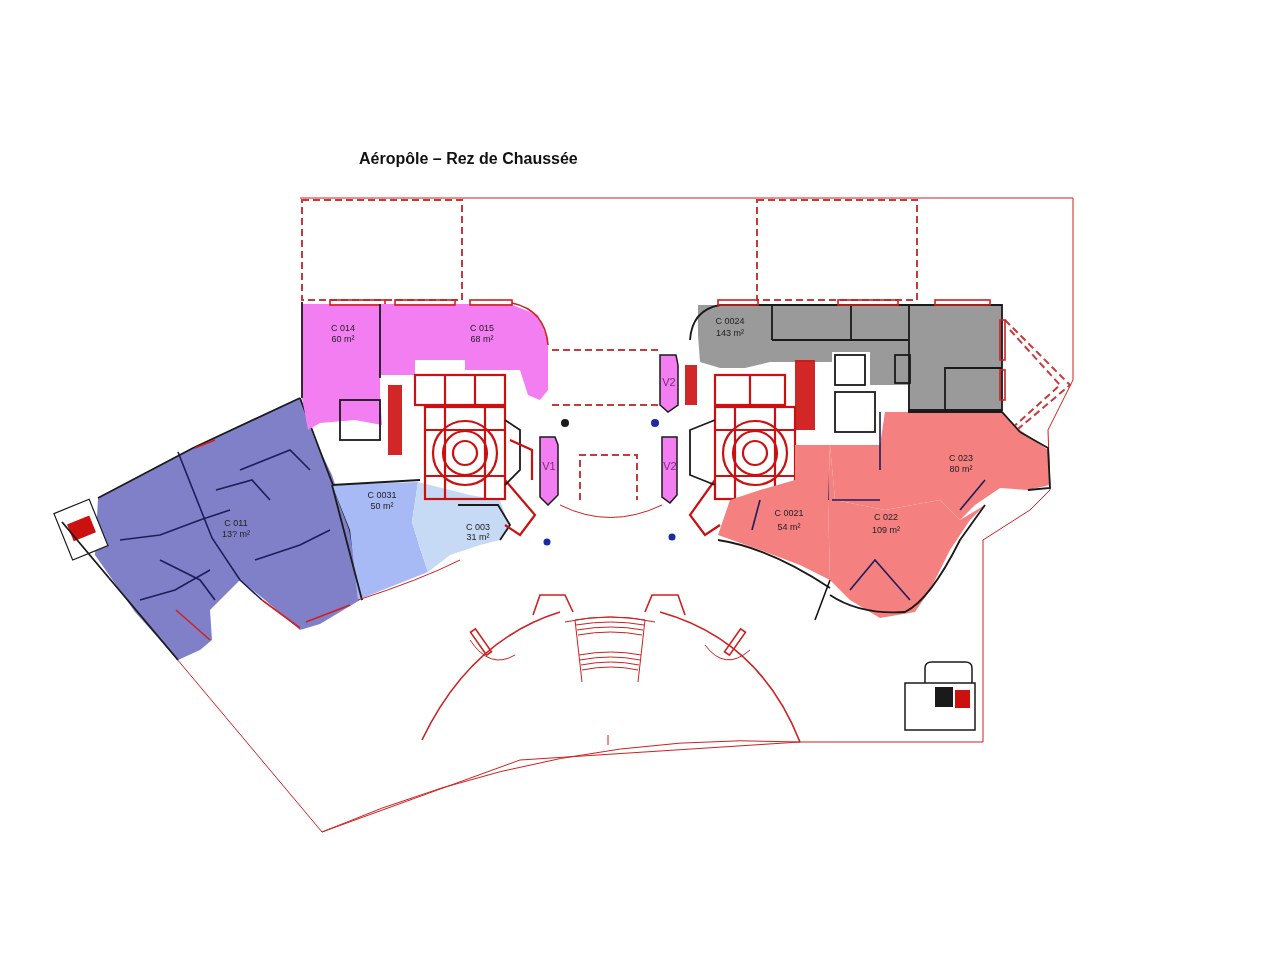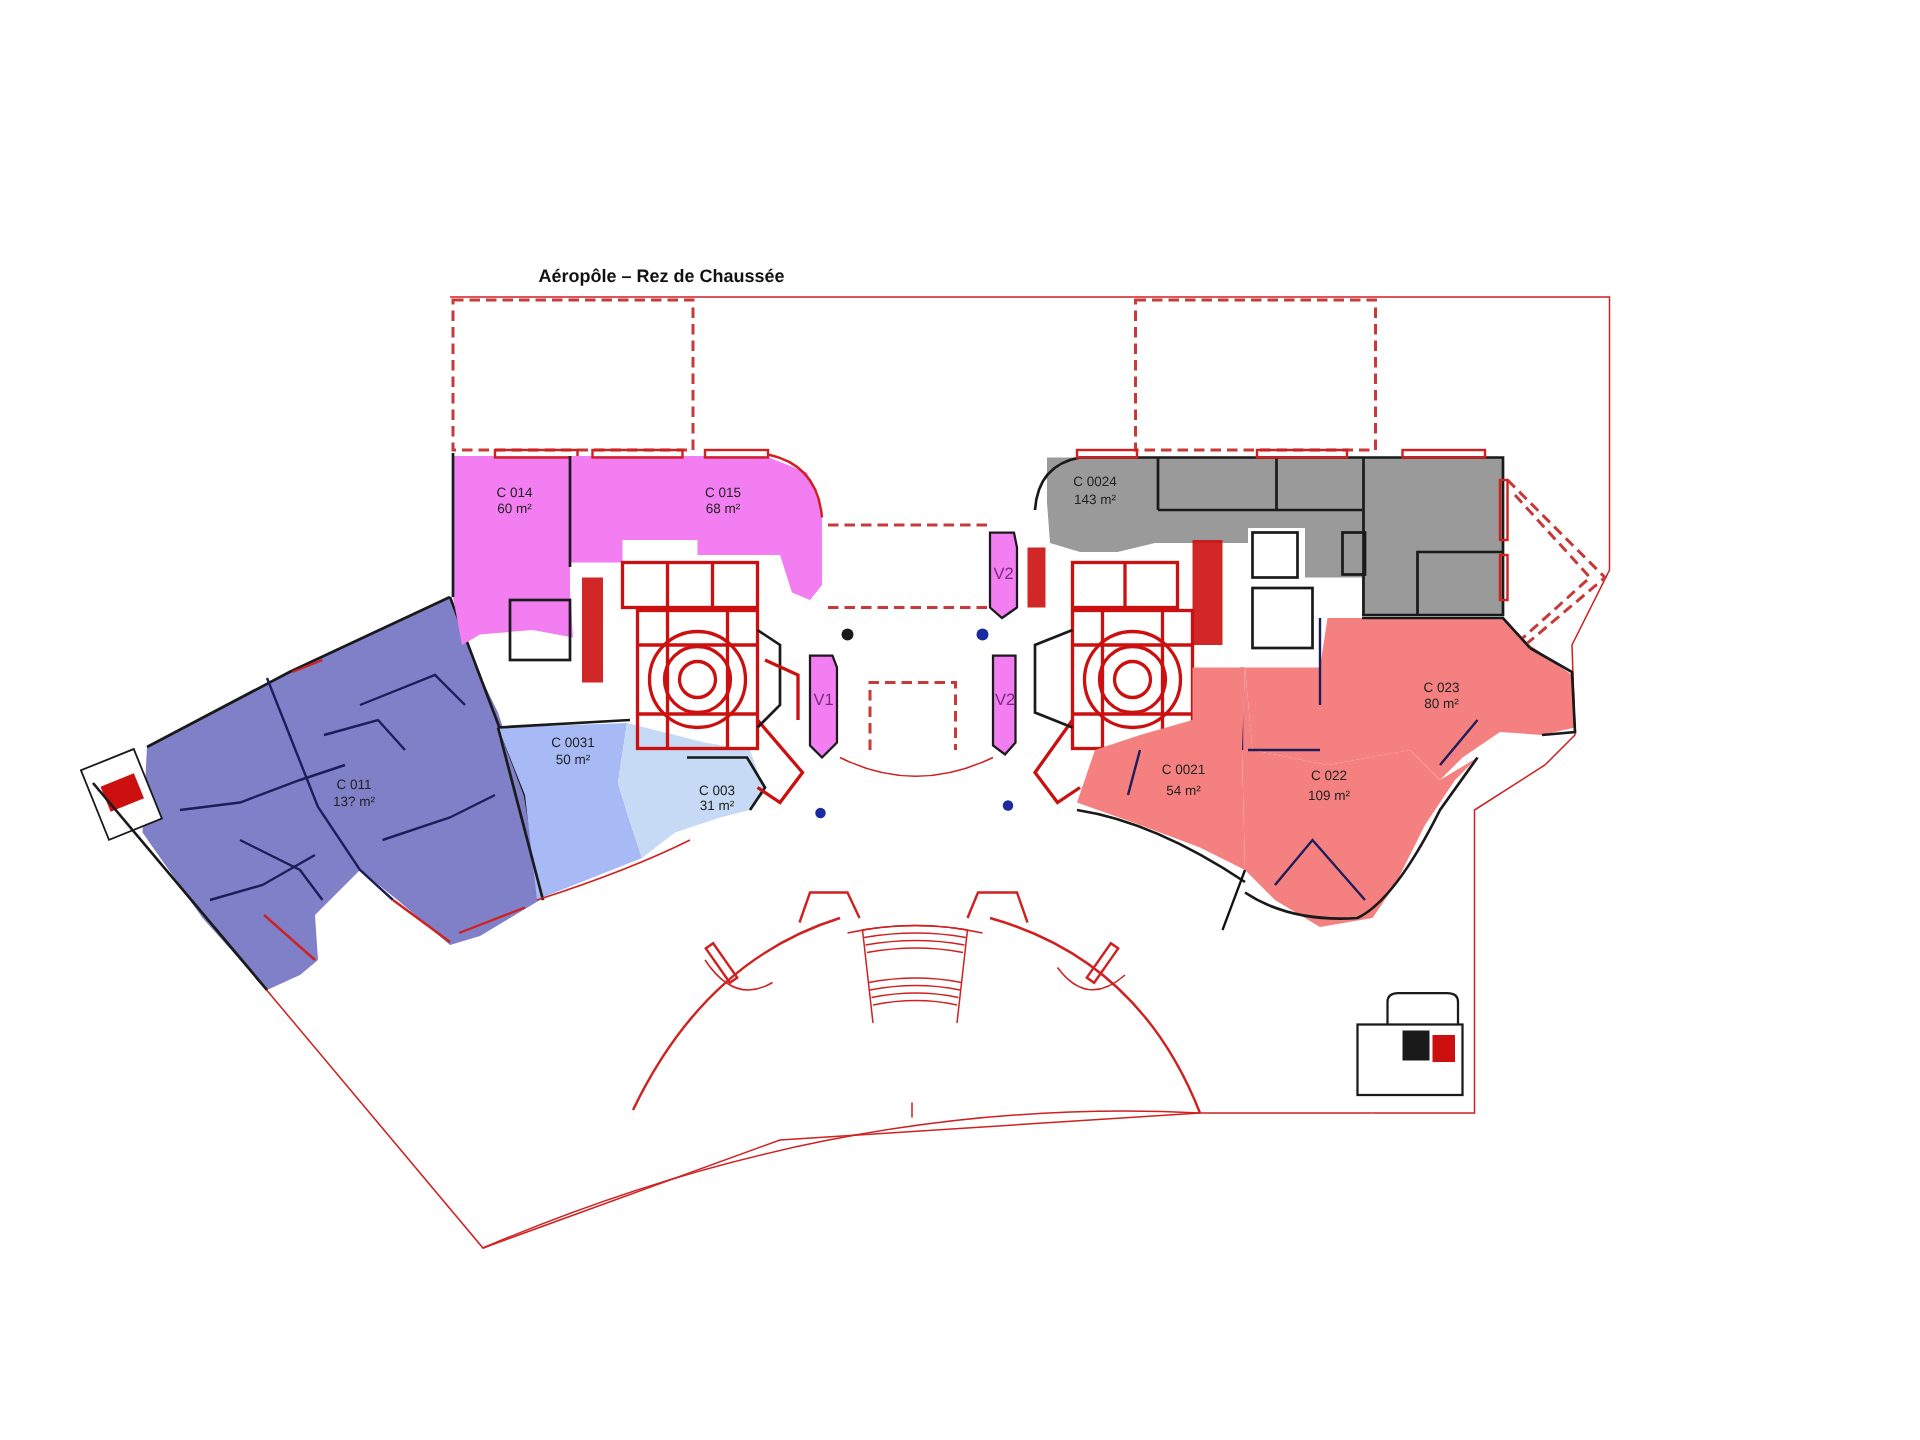--- a/index.html
+++ b/index.html
@@ -1,17 +1,17 @@
 <!DOCTYPE html>
 <html><head>
 <meta charset="utf-8">
 <style>
   html, body { margin: 0; padding: 0; background: #ffffff; }
   body { width: 1280px; height: 960px; position: relative; overflow: hidden; font-family: "Liberation Sans", sans-serif; }
-  .title { position: absolute; left: 359px; top: 150px; font-size: 12px; font-weight: bold; color: #111; letter-spacing: 0px; margin-top: 27px; }
+  .title { position: absolute; left: 359px; top: 150px; font-size: 16px; font-weight: bold; color: #111; letter-spacing: 0px; }
   svg { position: absolute; left: 0; top: 0; }
   .lbl { font-family: "Liberation Sans", sans-serif; font-size: 9px; fill: #222; text-anchor: middle; }
   .vlbl { font-family: "Liberation Sans", sans-serif; font-size: 11px; fill: #7a2a7a; text-anchor: middle; }
   .wall { fill: none; stroke: #d02020; stroke-width: 1.6; }
   .thin { fill: none; stroke: #d02020; stroke-width: 1; }
   .dash { fill: none; stroke: #c83a3a; stroke-width: 2; stroke-dasharray: 7 4; }
   .blk { fill: none; stroke: #1a1a1a; stroke-width: 1.8; }
   .navy { fill: none; stroke: #1d1d5a; stroke-width: 1.6; }
   .grid { fill: none; stroke: #cc1010; stroke-width: 2.2; }
 </style>

